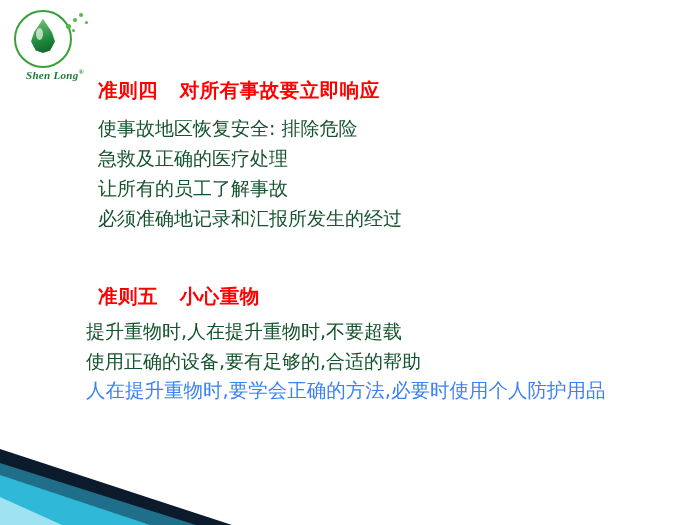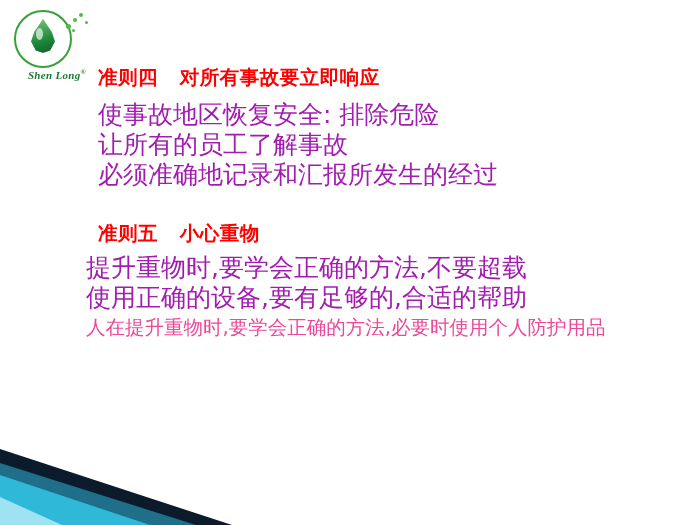--- a/index.html
+++ b/index.html
@@ -73,74 +73,74 @@
     background: #53b848;
     border-radius: 50%;
   }
   .d1 { left: 0px;  top: 12px; width: 5px; height: 5px; }
   .d2 { left: 7px;  top: 6px;  width: 4px; height: 4px; }
   .d3 { left: 13px; top: 1px;  width: 4px; height: 4px; }
   .d4 { left: 19px; top: 9px;  width: 3px; height: 3px; }
   .d5 { left: 6px;  top: 17px; width: 3px; height: 3px; }
   .logo-text {
     position: absolute;
-    left: 10px;
+    left: 16px;
     top: 60px;
     width: 66px;
-    text-align: right;
+    text-align: left;
     font-family: "Liberation Serif", serif;
     font-size: 11px;
     font-weight: bold;
     font-style: italic;
     color: #1a7a33;
     letter-spacing: 0.3px;
     white-space: nowrap;
   }
   .logo-reg {
     font-size: 7px;
     vertical-align: super;
     font-style: normal;
   }
 
   
   .content {
     position: absolute;
     left: 78px;
-    top: 68px;
+    top: 81px;
     width: 610px;
   }
   .heading {
     color: #ff0000;
     font-size: 19.5px;
     font-weight: bold;
     font-family: "DejaVu Sans", "Liberation Sans", sans-serif;
     line-height: 1.0;
     margin: 0 0 12px 20px;
     letter-spacing: 0.5px;
     white-space: pre;
   }
   .line {
-    color: #a21caf;
-    font-size: 25px;
+    color: #14532d;
+    font-size: 19px;
     font-family: "DejaVu Sans", "Liberation Sans", sans-serif;
     line-height: 30px;
     margin: 0 0 0 20px;
     white-space: pre;
   }
   .line.nomargin {
     margin-left: 8px;
   }
   .block-2 {
-    margin-top: 34px;
+    margin-top: 54px;
   }
   .block-2 .heading {
     margin-bottom: 10px;
   }
   .wrap-line {
-    color: #ec4899;
+    color: #3b82f6;
     font-size: 19.5px;
     font-family: "DejaVu Sans", "Liberation Sans", sans-serif;
     line-height: 30px;
     margin: 0 0 0 8px;
     width: 570px;
   }
 
   
   .deco {
     position: absolute;
@@ -168,27 +168,28 @@
         <i class="d5"></i>
     </div>
     <div class="logo-text"><span>Shen Long</span><span class="logo-reg">®</span></div>
   </div>
 
   <div class="content">
 
     <div class="block-1">
       <div class="heading">准则四   对所有事故要立即响应</div>
       <div class="line">使事故地区恢复安全: 排除危险</div>
+      <div class="line">急救及正确的医疗处理</div>
       <div class="line">让所有的员工了解事故</div>
       <div class="line">必须准确地记录和汇报所发生的经过</div>
     </div>
 
     <div class="block-2">
       <div class="heading">准则五   小心重物</div>
-      <div class="line nomargin">提升重物时,要学会正确的方法,不要超载</div>
+      <div class="line nomargin">提升重物时,人在提升重物时,不要超载</div>
       <div class="line nomargin">使用正确的设备,要有足够的,合适的帮助</div>
       <div class="wrap-line">人在提升重物时,要学会正确的方法,必要时使用个人防护用品</div>
     </div>
 
   </div>
 
   <svg class="deco" viewBox="0 0 330 120" preserveAspectRatio="none">
     <polygon points="0,44 232,120 0,120" fill="#0b1b2b"></polygon>
     <polygon points="0,58 196,120 0,120" fill="#1f6f8b"></polygon>
     <polygon points="0,70 150,120 0,120" fill="#2fb8d8"></polygon>

